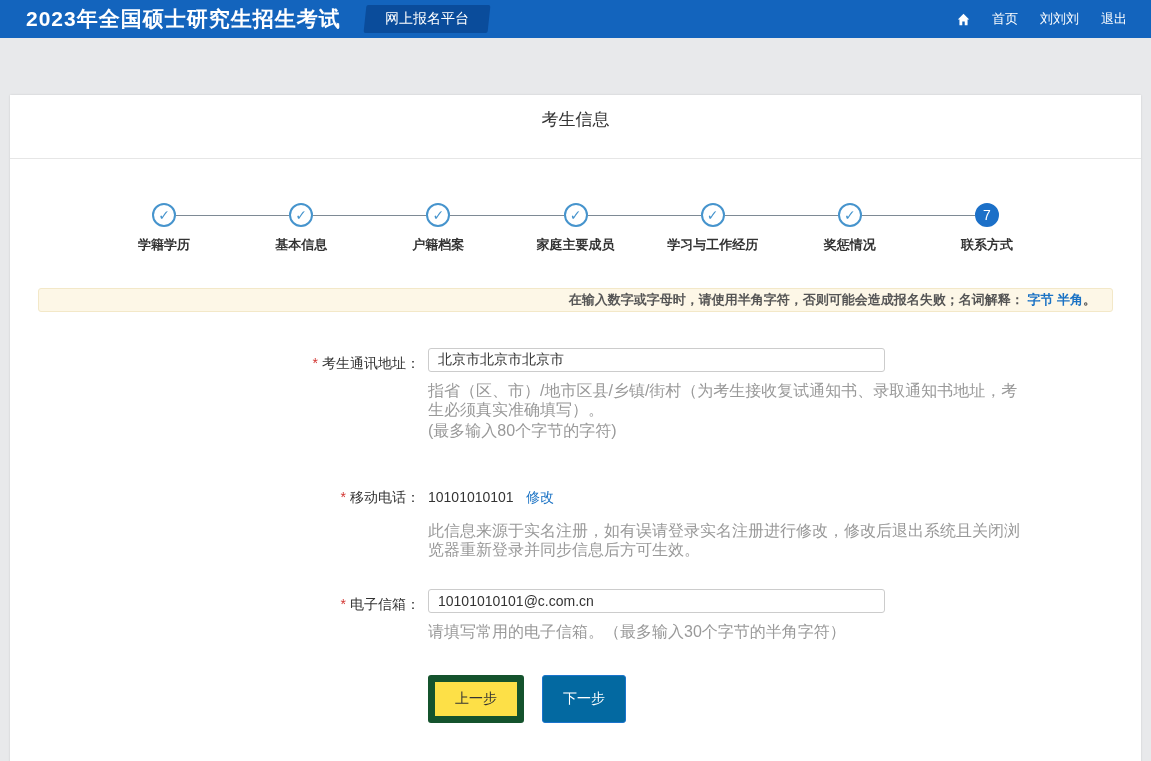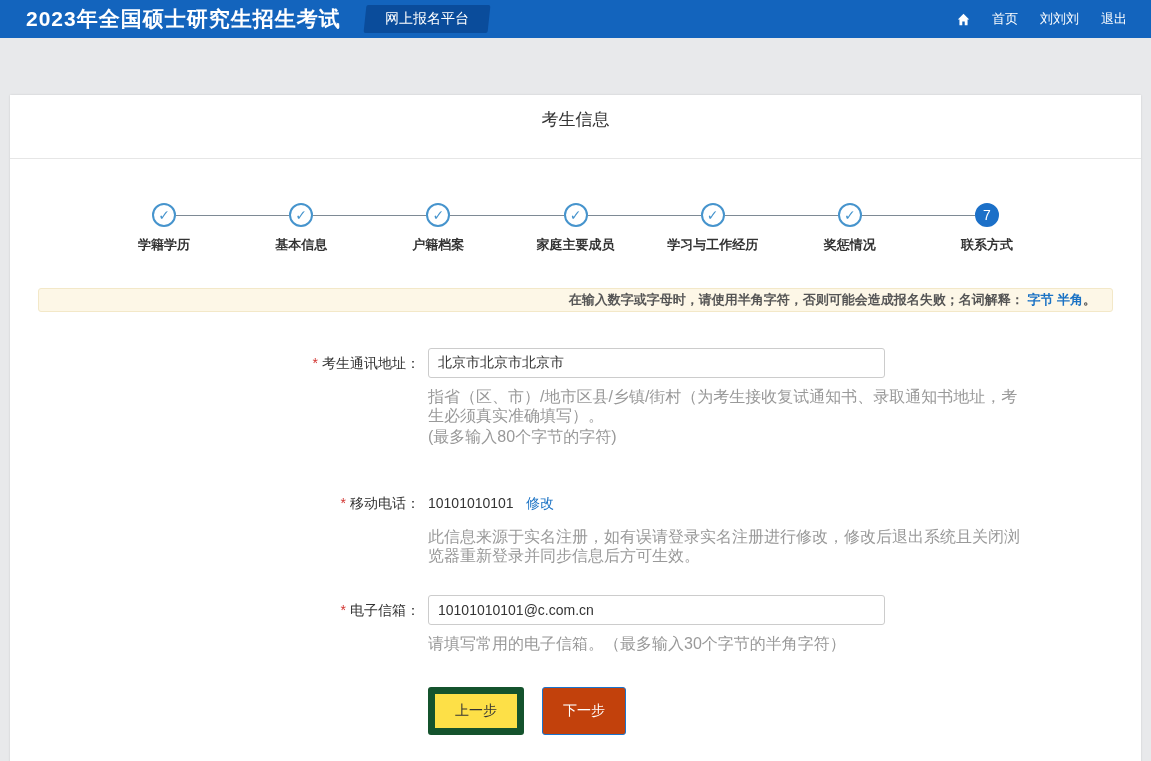--- a/index.html
+++ b/index.html
@@ -124,21 +124,21 @@
     text-align: right;
     font-size: 14px;
     color: #333;
     padding-top: 7px;
     white-space: nowrap;
   }
   .req { color: #d23430; margin-right: 4px; font-size: 14px; }
   .form-content { margin-left: 8px; }
   .text-input {
     width: 457px;
-    height: 30px;
+    height: 24px;
     border: 1px solid #ccc;
     border-radius: 3px;
     padding: 0 9px;
     font-size: 14px;
     color: #333;
     font-family: "Liberation Sans", "DejaVu Sans", sans-serif;
     outline: none;
   }
   .help {
     font-size: 16px;
@@ -159,21 +159,21 @@
   
   .buttons { display: flex; gap: 18px; margin: 34px 0 0 418px; padding-bottom: 46px; }
   .btn {
     font-size: 14px;
     padding: 8px 20px;
     border-radius: 3px;
     cursor: pointer;
     font-family: "Liberation Sans", "DejaVu Sans", sans-serif;
   }
   .btn-prev { background: #fde047; border: 7px solid #14532d; color: #333; }
-  .btn-next { background: #c2410c; border: 1px solid #1a74cc; color: #fff; }
+  .btn-next { background: #0369a1; border: 1px solid #1a74cc; color: #fff; }
 </style>
 </head>
 <body>
 
 <div class="header">
   <div class="header-title">2023年全国硕士研究生招生考试</div>
   <div class="header-badge">
     <span>网上报名平台</span>
   </div>
   <div class="header-right">

